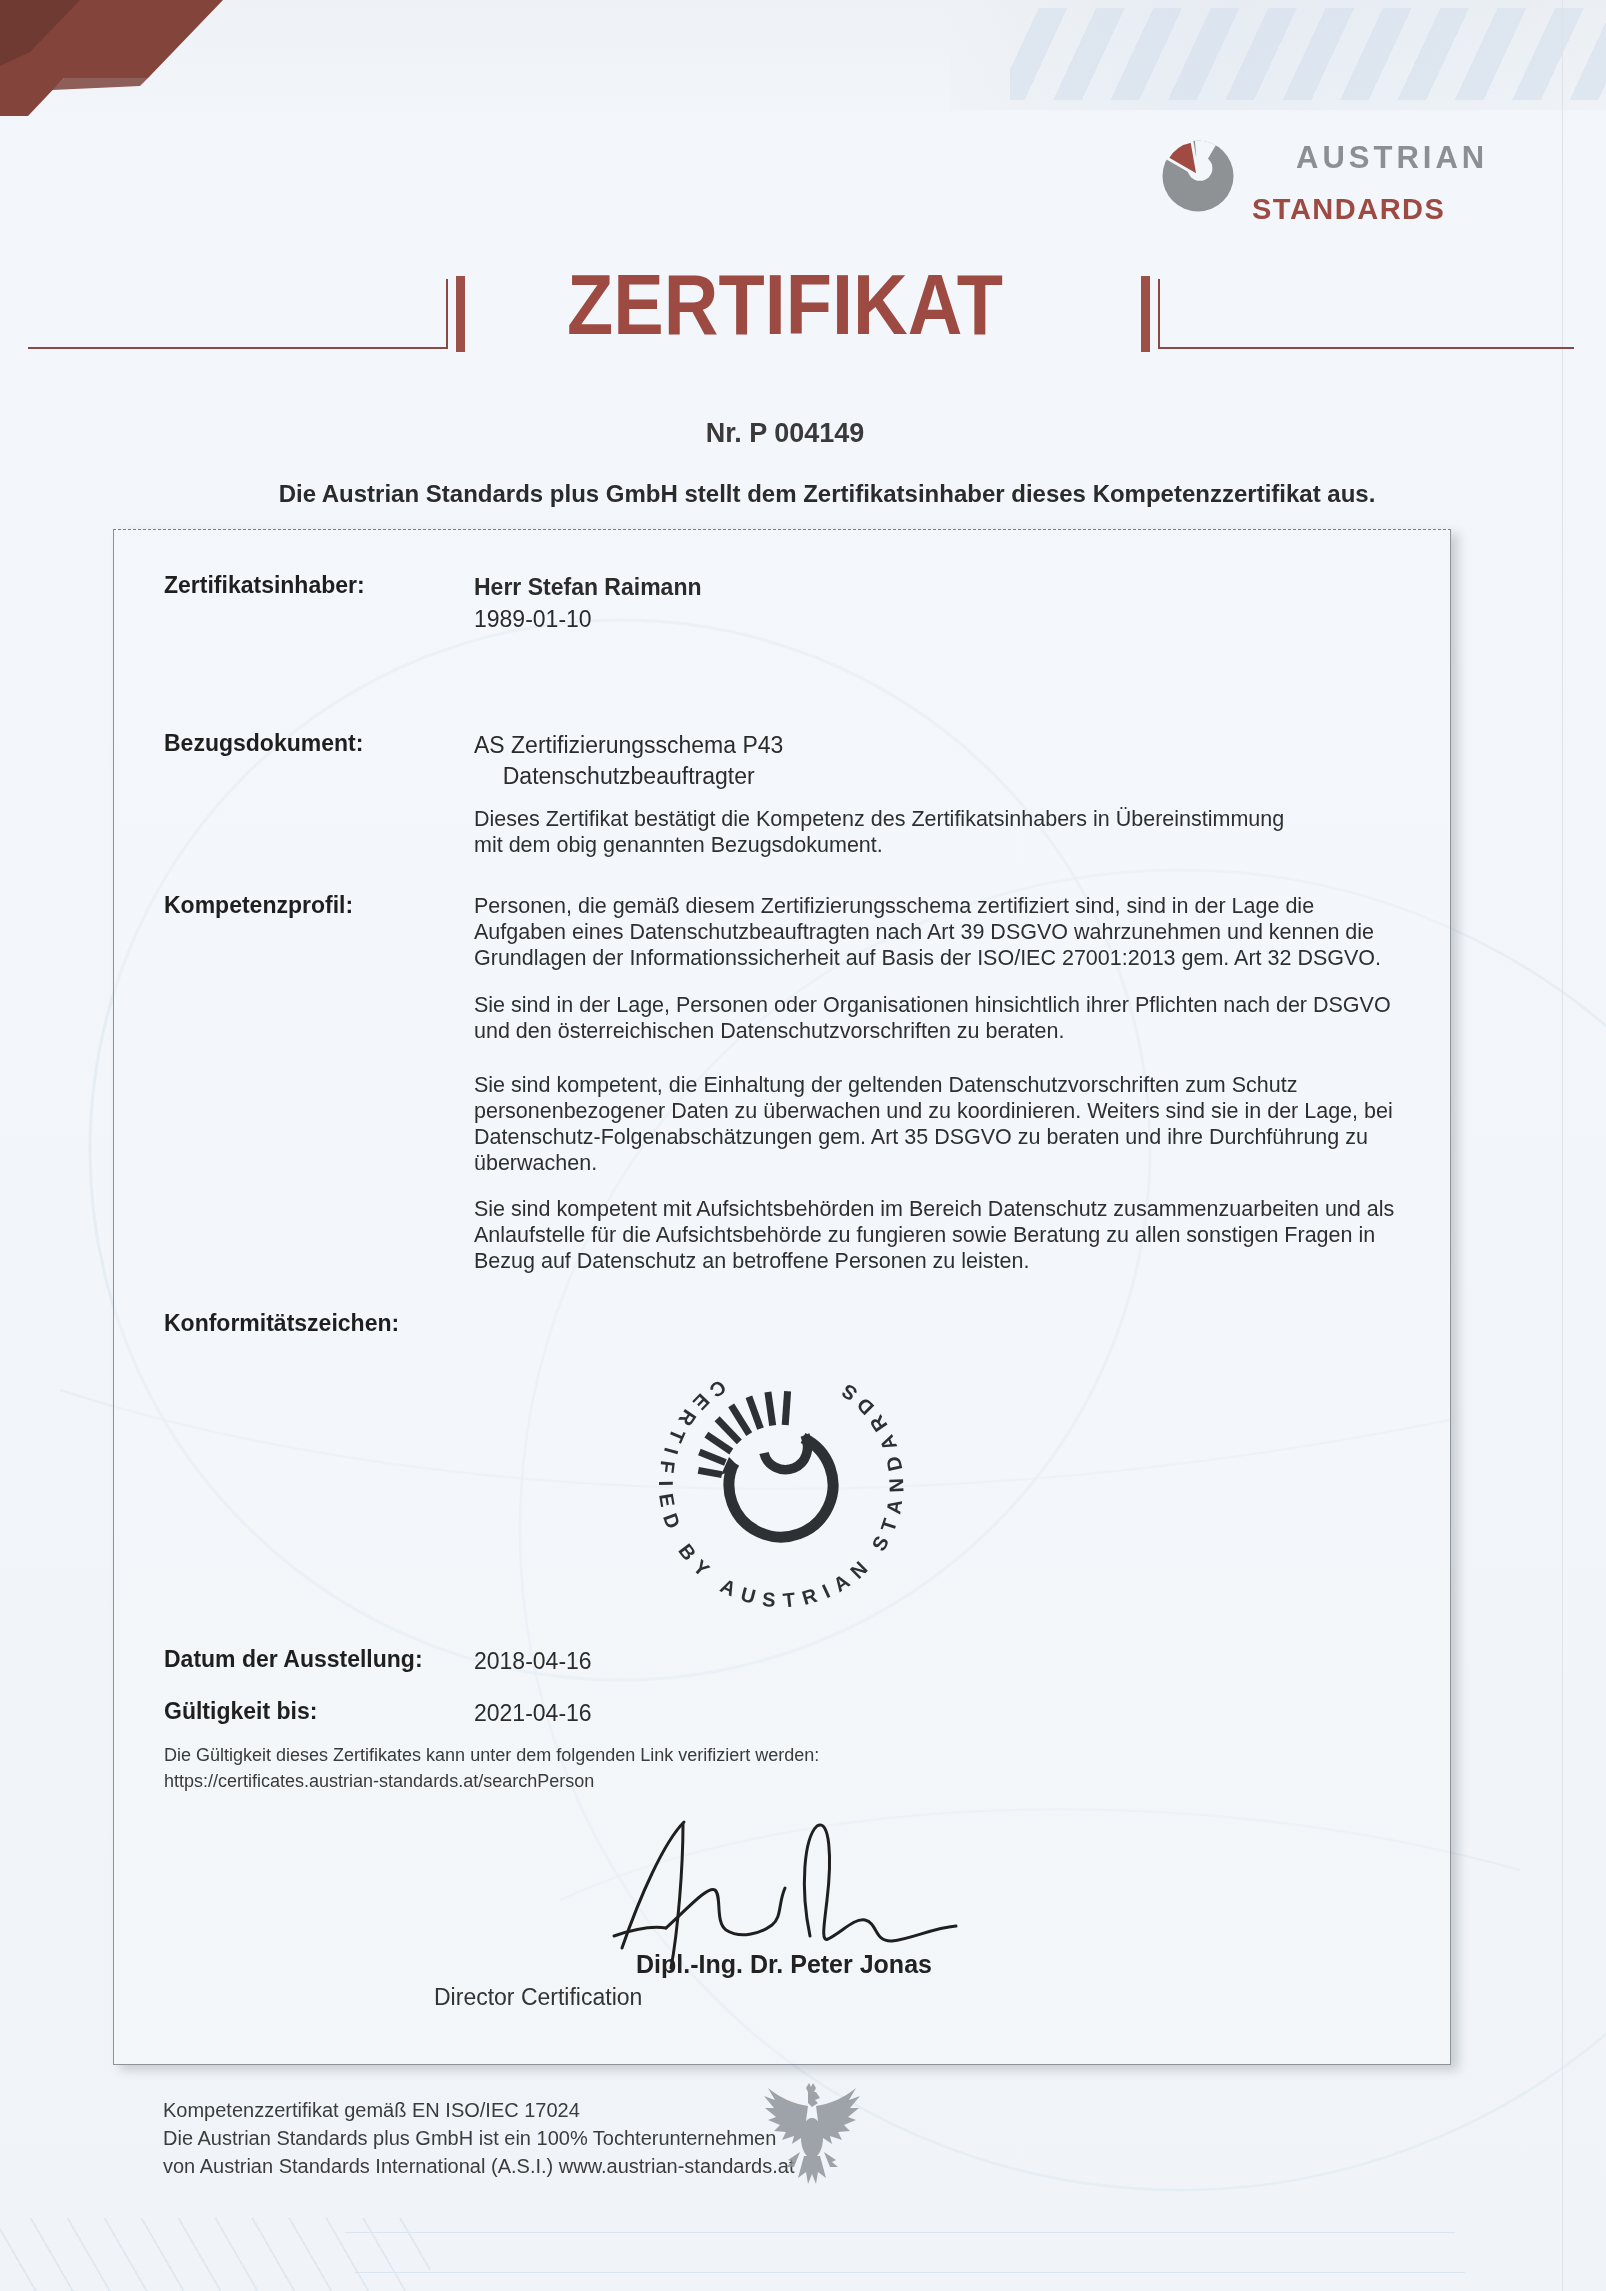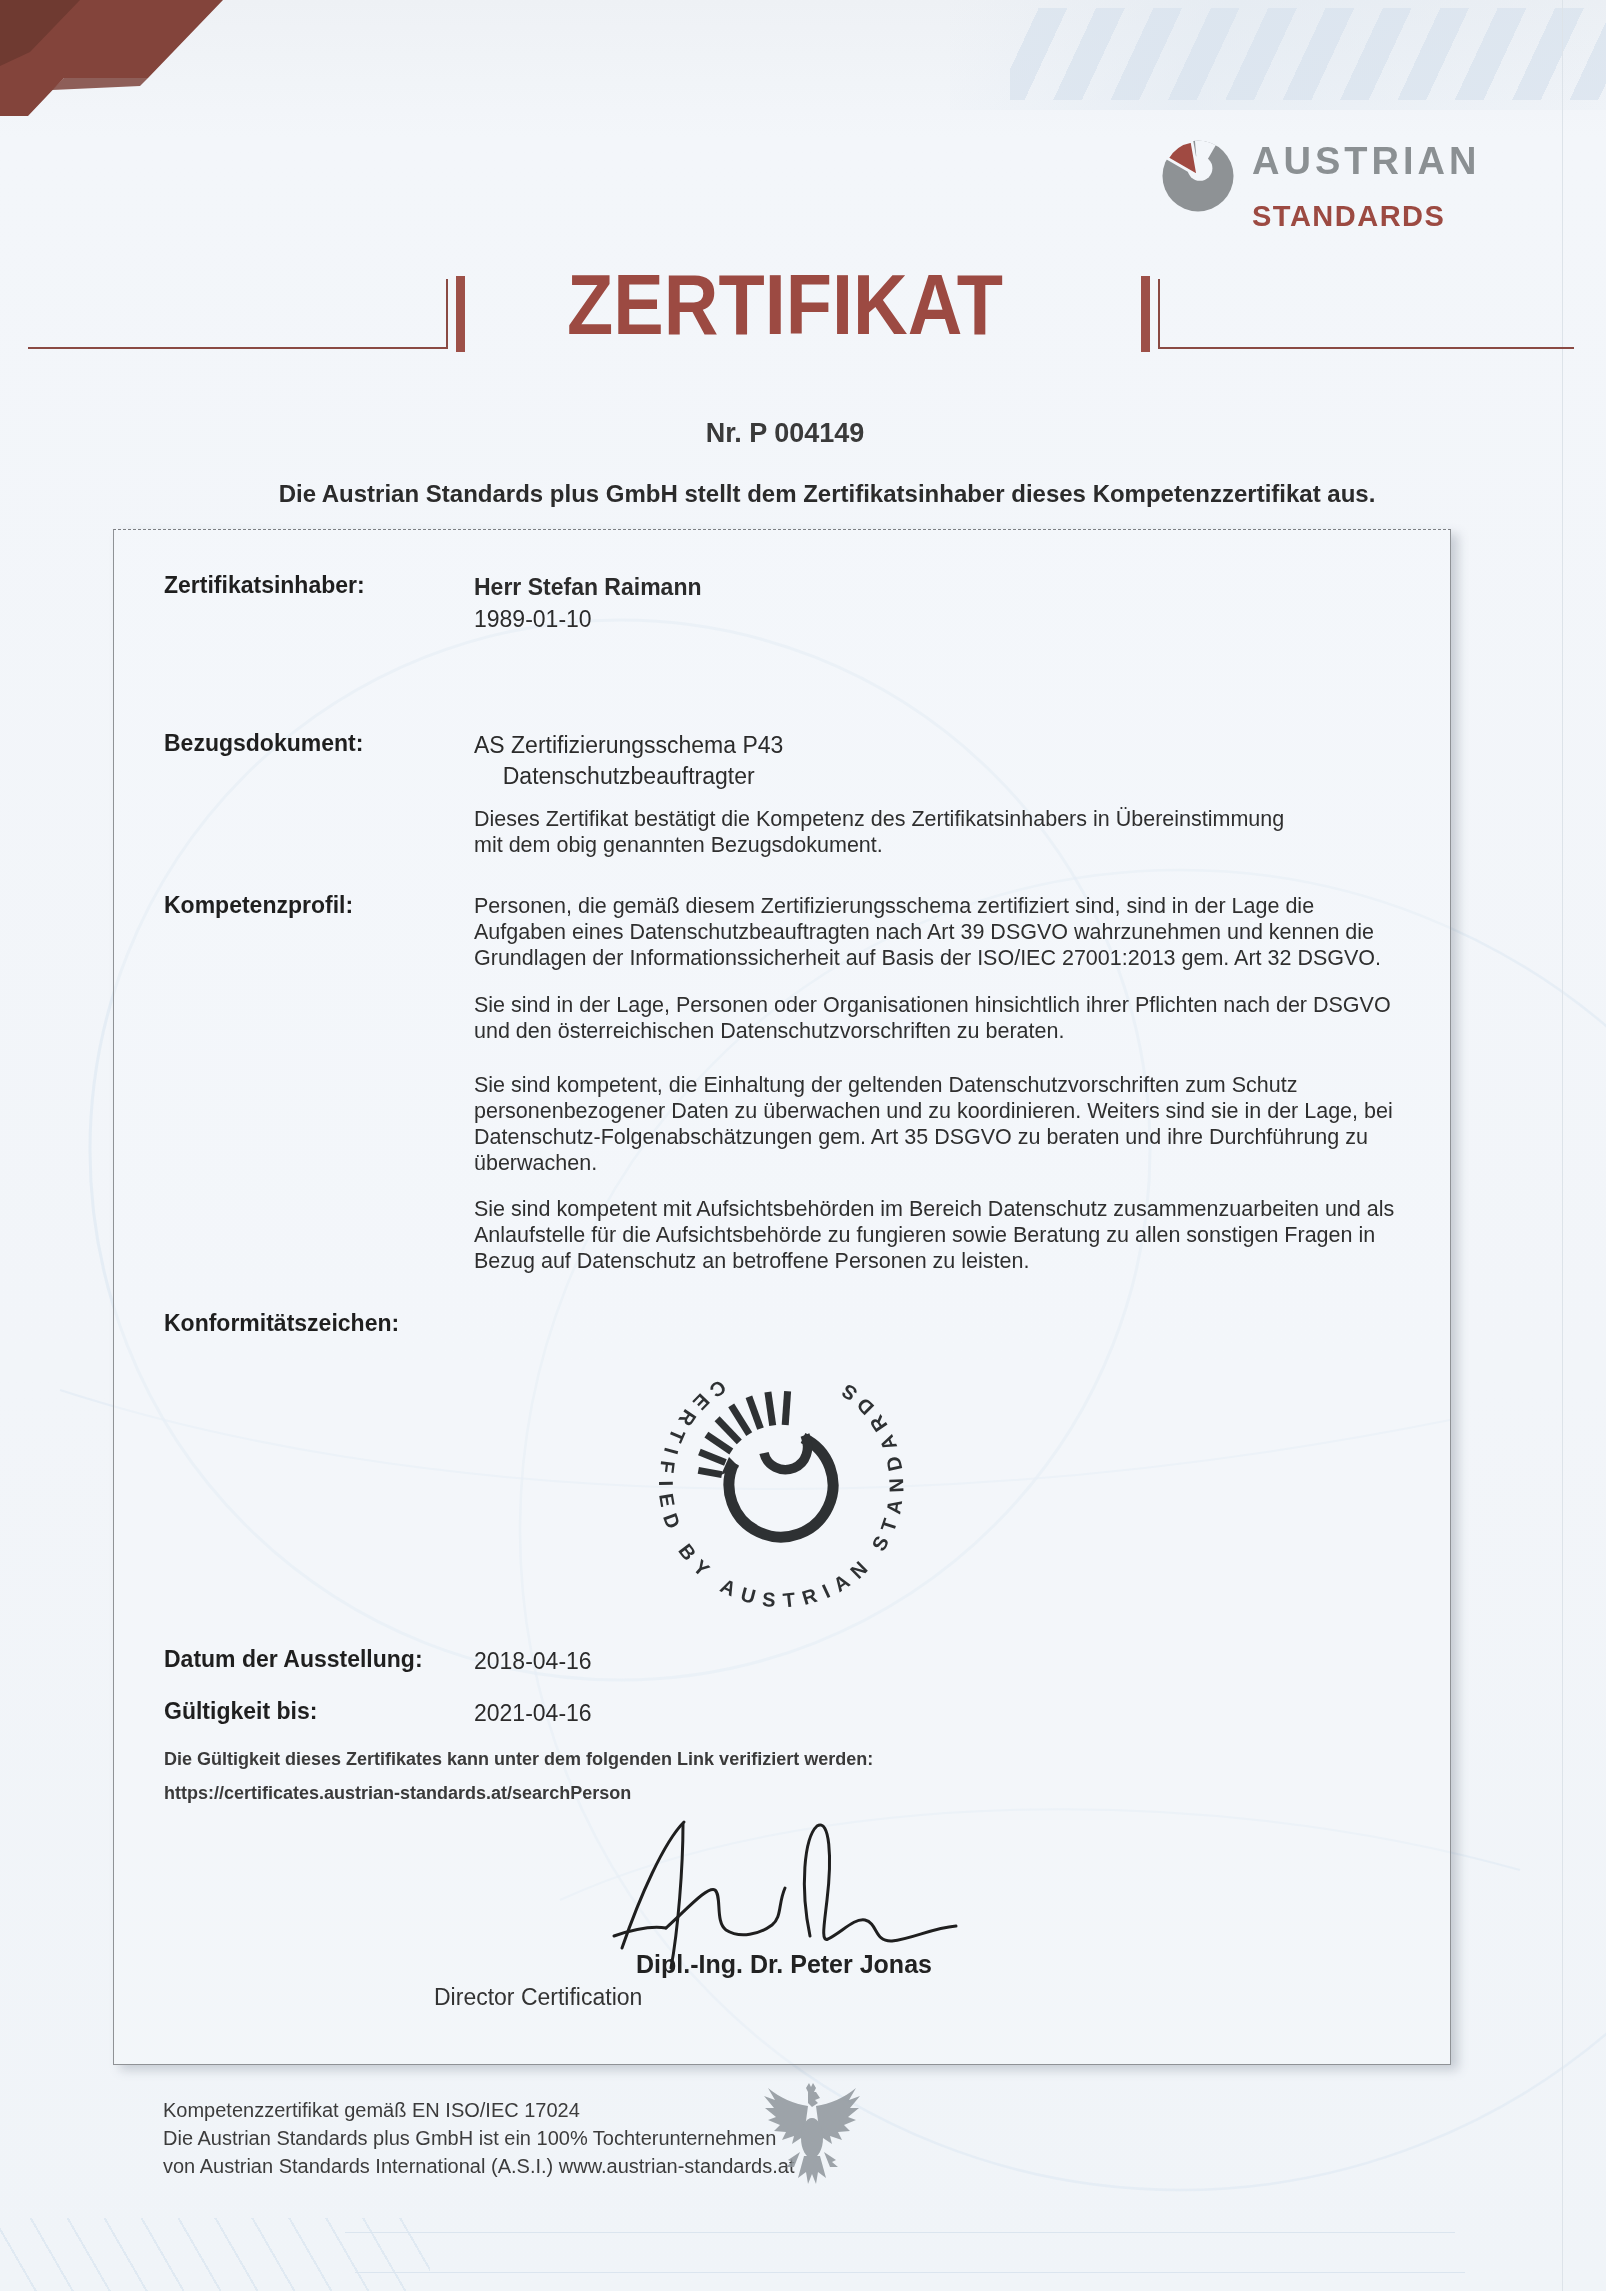--- a/index.html
+++ b/index.html
@@ -25,21 +25,21 @@
     position:absolute;left:0px;top:2218px;width:430px;height:73px;
     background:repeating-linear-gradient(60deg,rgba(190,210,230,0) 0 30px,#dce7f1 30px 32px);
     opacity:.8;
   }
   .faint-h1{position:absolute;left:345px;top:2232px;width:1110px;height:1px;background:#dbe5ef;}
   .faint-h2{position:absolute;left:355px;top:2272px;width:1110px;height:1px;background:#dbe5ef;}
   
   .logo{position:absolute;left:1150px;top:128px;width:330px;height:110px;}
   .logo svg{position:absolute;left:0;top:0;}
   .logo-words{position:absolute;left:102px;top:14px;line-height:1;}
-  .logo-austrian{font-size:38px;font-weight:600;letter-spacing:4px;color:#8b9093;}
+  .logo-austrian{font-size:31px;font-weight:600;letter-spacing:4px;color:#8b9093;margin-left:44px;}
   .logo-standards{font-size:29px;font-weight:800;letter-spacing:1.5px;color:#9c4a42;margin-top:22px;}
   .title-row{position:absolute;left:0;top:255px;width:1543px;height:110px;}
   .rule-left{position:absolute;left:28px;top:92px;width:419px;height:2px;background:#8a4a43;}
   .tick-left-thin{position:absolute;left:446px;top:24px;width:2px;height:70px;background:#8a4a43;}
   .bar-left{position:absolute;left:456px;top:21px;width:9px;height:76px;background:#9d5048;}
   .bar-right{position:absolute;left:1141px;top:21px;width:9px;height:76px;background:#9d5048;}
   .tick-right-thin{position:absolute;left:1158px;top:24px;width:2px;height:70px;background:#8a4a43;}
   .rule-right{position:absolute;left:1159px;top:92px;width:415px;height:2px;background:#8a4a43;}
   .cert-title{
     position:absolute;left:0;top:0;width:1570px;text-align:center;
@@ -51,21 +51,21 @@
   
   .box{
     position:absolute;left:113px;top:529px;width:1336px;height:1534px;
     border:1px solid #8f9296;border-top:1px dashed #7c7f83;
     box-shadow:7px 5px 10px rgba(90,100,120,.28);
     background:rgba(245,248,251,.35);
   }
   .lbl{position:absolute;left:50px;font-size:23px;font-weight:700;color:#1f1f1f;white-space:pre-line;}
   .val{position:absolute;left:360px;font-size:23px;color:#2b2b2b;white-space:pre-line;line-height:31px;text-align:center;}
   .para{position:absolute;left:360px;width:980px;font-size:21.5px;color:#2f2f2f;white-space:pre-line;line-height:26px;}
-  .small-note{position:absolute;left:50px;font-size:18px;color:#3a3a3a;line-height:34px;white-space:pre-line;font-weight:bold;}
+  .small-note{position:absolute;left:50px;font-size:18px;color:#3a3a3a;line-height:26px;white-space:pre-line;}
   .seal{position:absolute;left:507px;top:795px;width:320px;height:320px;}
   .sig{position:absolute;left:430px;top:1280px;width:480px;height:190px;}
   .sig-name{position:absolute;left:320px;top:1420px;width:700px;text-align:center;font-size:25px;font-weight:700;color:#222;}
   .sig-title{position:absolute;left:320px;top:1454px;width:700px;text-align:left;font-size:23px;color:#333;}
   
   .footer{position:absolute;left:163px;top:2096px;width:900px;font-size:20px;color:#3c3c3c;line-height:28px;}
   .footer div{white-space:pre-line;}
   .eagle{position:absolute;left:762px;top:2082px;width:100px;height:110px;opacity:.85;}
 </style>
 </head>

